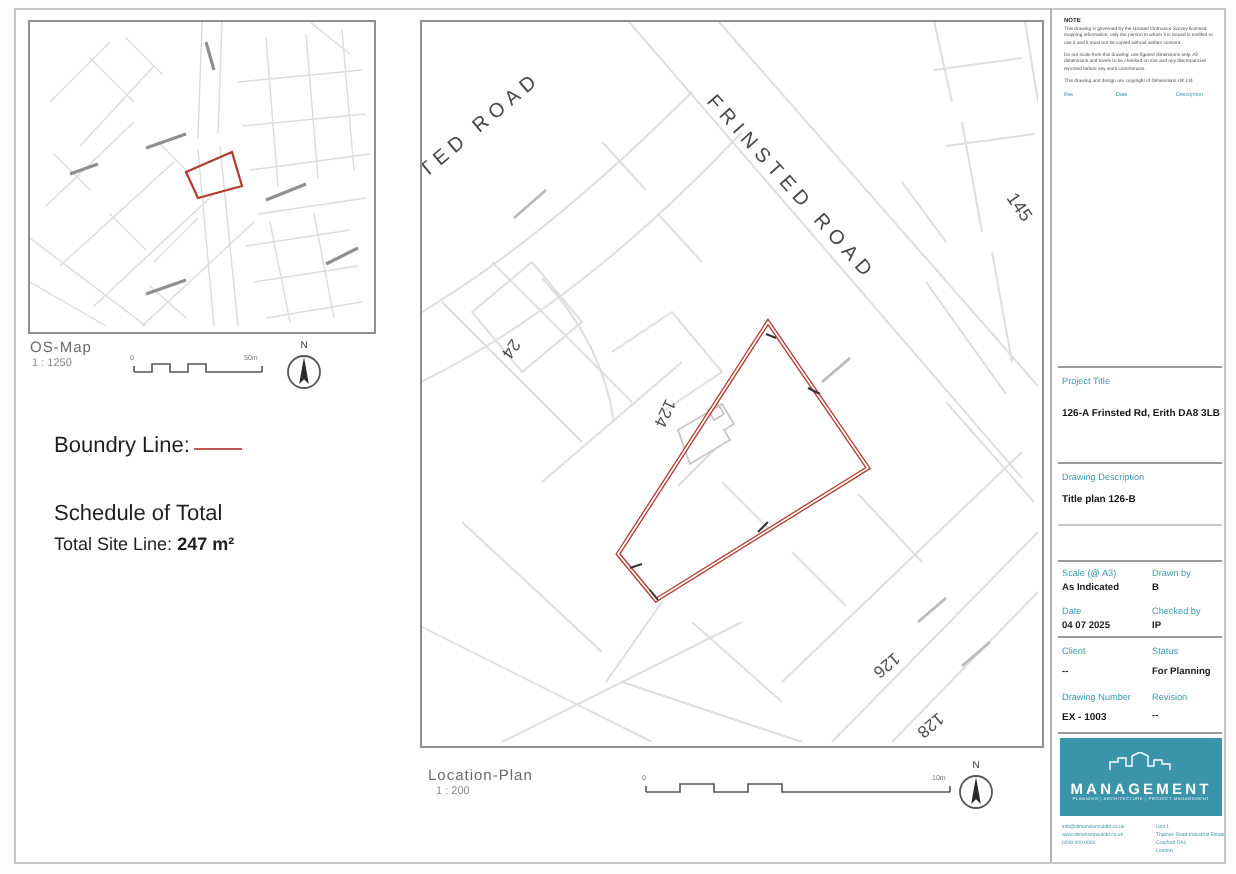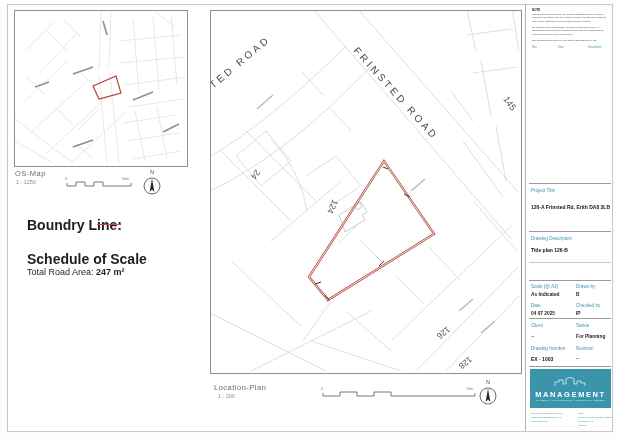--- a/index.html
+++ b/index.html
@@ -4,21 +4,21 @@
 <style>
   html,body{margin:0;padding:0;width:618px;height:437px;background:#fdfdfd;
     font-family:"Liberation Sans",sans-serif;overflow:hidden;position:relative;}
   .abs{position:absolute;}
   .sheet-border{left:7px;top:4px;width:604px;height:426px;border:1px solid #c6c6c6;background:#fff;}
   .vline{border-left:1px solid #b3b3b3;}
   .hline{border-top:1px solid #9a9a9a;}
   .map-box{border:1px solid #8f8f8f;background:#fff;}
   .map-label{color:#6b6b6b;font-size:7.5px;letter-spacing:.5px;}
   .map-scale-sub{color:#8a8a8a;font-size:5.5px;}
-  .legend-bold{color:#1f1f1f;font-size:14px;font-weight:bold;}
+  .legend-bold{color:#1f1f1f;font-size:11px;font-weight:normal;}
   .legend-normal{color:#1f1f1f;font-size:9px;}
   .red-swatch{width:24px;border-top:1.5px solid #c0564e;}
   .tb-label{color:#3b99ae;font-size:4.6px;}
   .tb-value{color:#1c1c1c;font-size:4.8px;font-weight:bold;}
   .tb-value-lg{color:#141414;font-size:5px;font-weight:bold;}
   .notes{color:#4a4a4a;font-size:2.4px;line-height:1.45;width:78px;}
   .notes p{margin:0 0 2.5px 0;}
   .note-head{color:#222;font-size:3px;font-weight:bold;}
   .rev-head{color:#3b99ae;font-size:2.7px;}
   .logo-box{background:#3a94aa;color:#fff;text-align:center;}
@@ -64,23 +64,23 @@
 <div class="abs compass" style="left:141px;top:168px;">
   <svg width="22" height="30" viewBox="0 0 22 30">
     <text x="11" y="6" font-size="5" fill="#333" text-anchor="middle">N</text>
     <circle cx="11" cy="18" r="8" stroke="#555" stroke-width="0.9" fill="none"></circle>
     <polygon points="11,10.5 13.4,24 11,21.6 8.6,24" fill="#2a2a2a"></polygon>
   </svg>
 </div>
 
 <div class="abs legend-bold" style="left:27px;top:217px;">Boundry Line:</div>
 <div class="abs red-swatch" style="left:97px;top:224px;"></div>
-<div class="abs legend-bold" style="left:27px;top:251px;">Schedule of Scale</div>
+<div class="abs legend-bold" style="left:27px;top:251px;">Schedule of Total</div>
 <div class="abs legend-normal" style="left:27px;top:267px;">
-  <span>Total Road Area:</span>
+  <span>Total Site Line:</span>
   <b>247 m²</b>
 </div>
 
 <div class="abs map-box" style="left:210px;top:10px;width:310px;height:362px;">
   <svg width="308" height="360" viewBox="0 0 308 360">
     <g stroke="#dedede" stroke-width="1" fill="none">
       <path d="M95,-10 L300,228 M138,-12 L308,182"></path>
       <path d="M-5,148 Q60,110 135,35 M-5,182 Q75,145 160,55"></path>
       <path d="M60,128 Q90,160 96,200"></path>
       <path d="M10,140 L80,210 M35,120 L105,190 M60,230 L130,170 M20,250 L90,315"></path>

